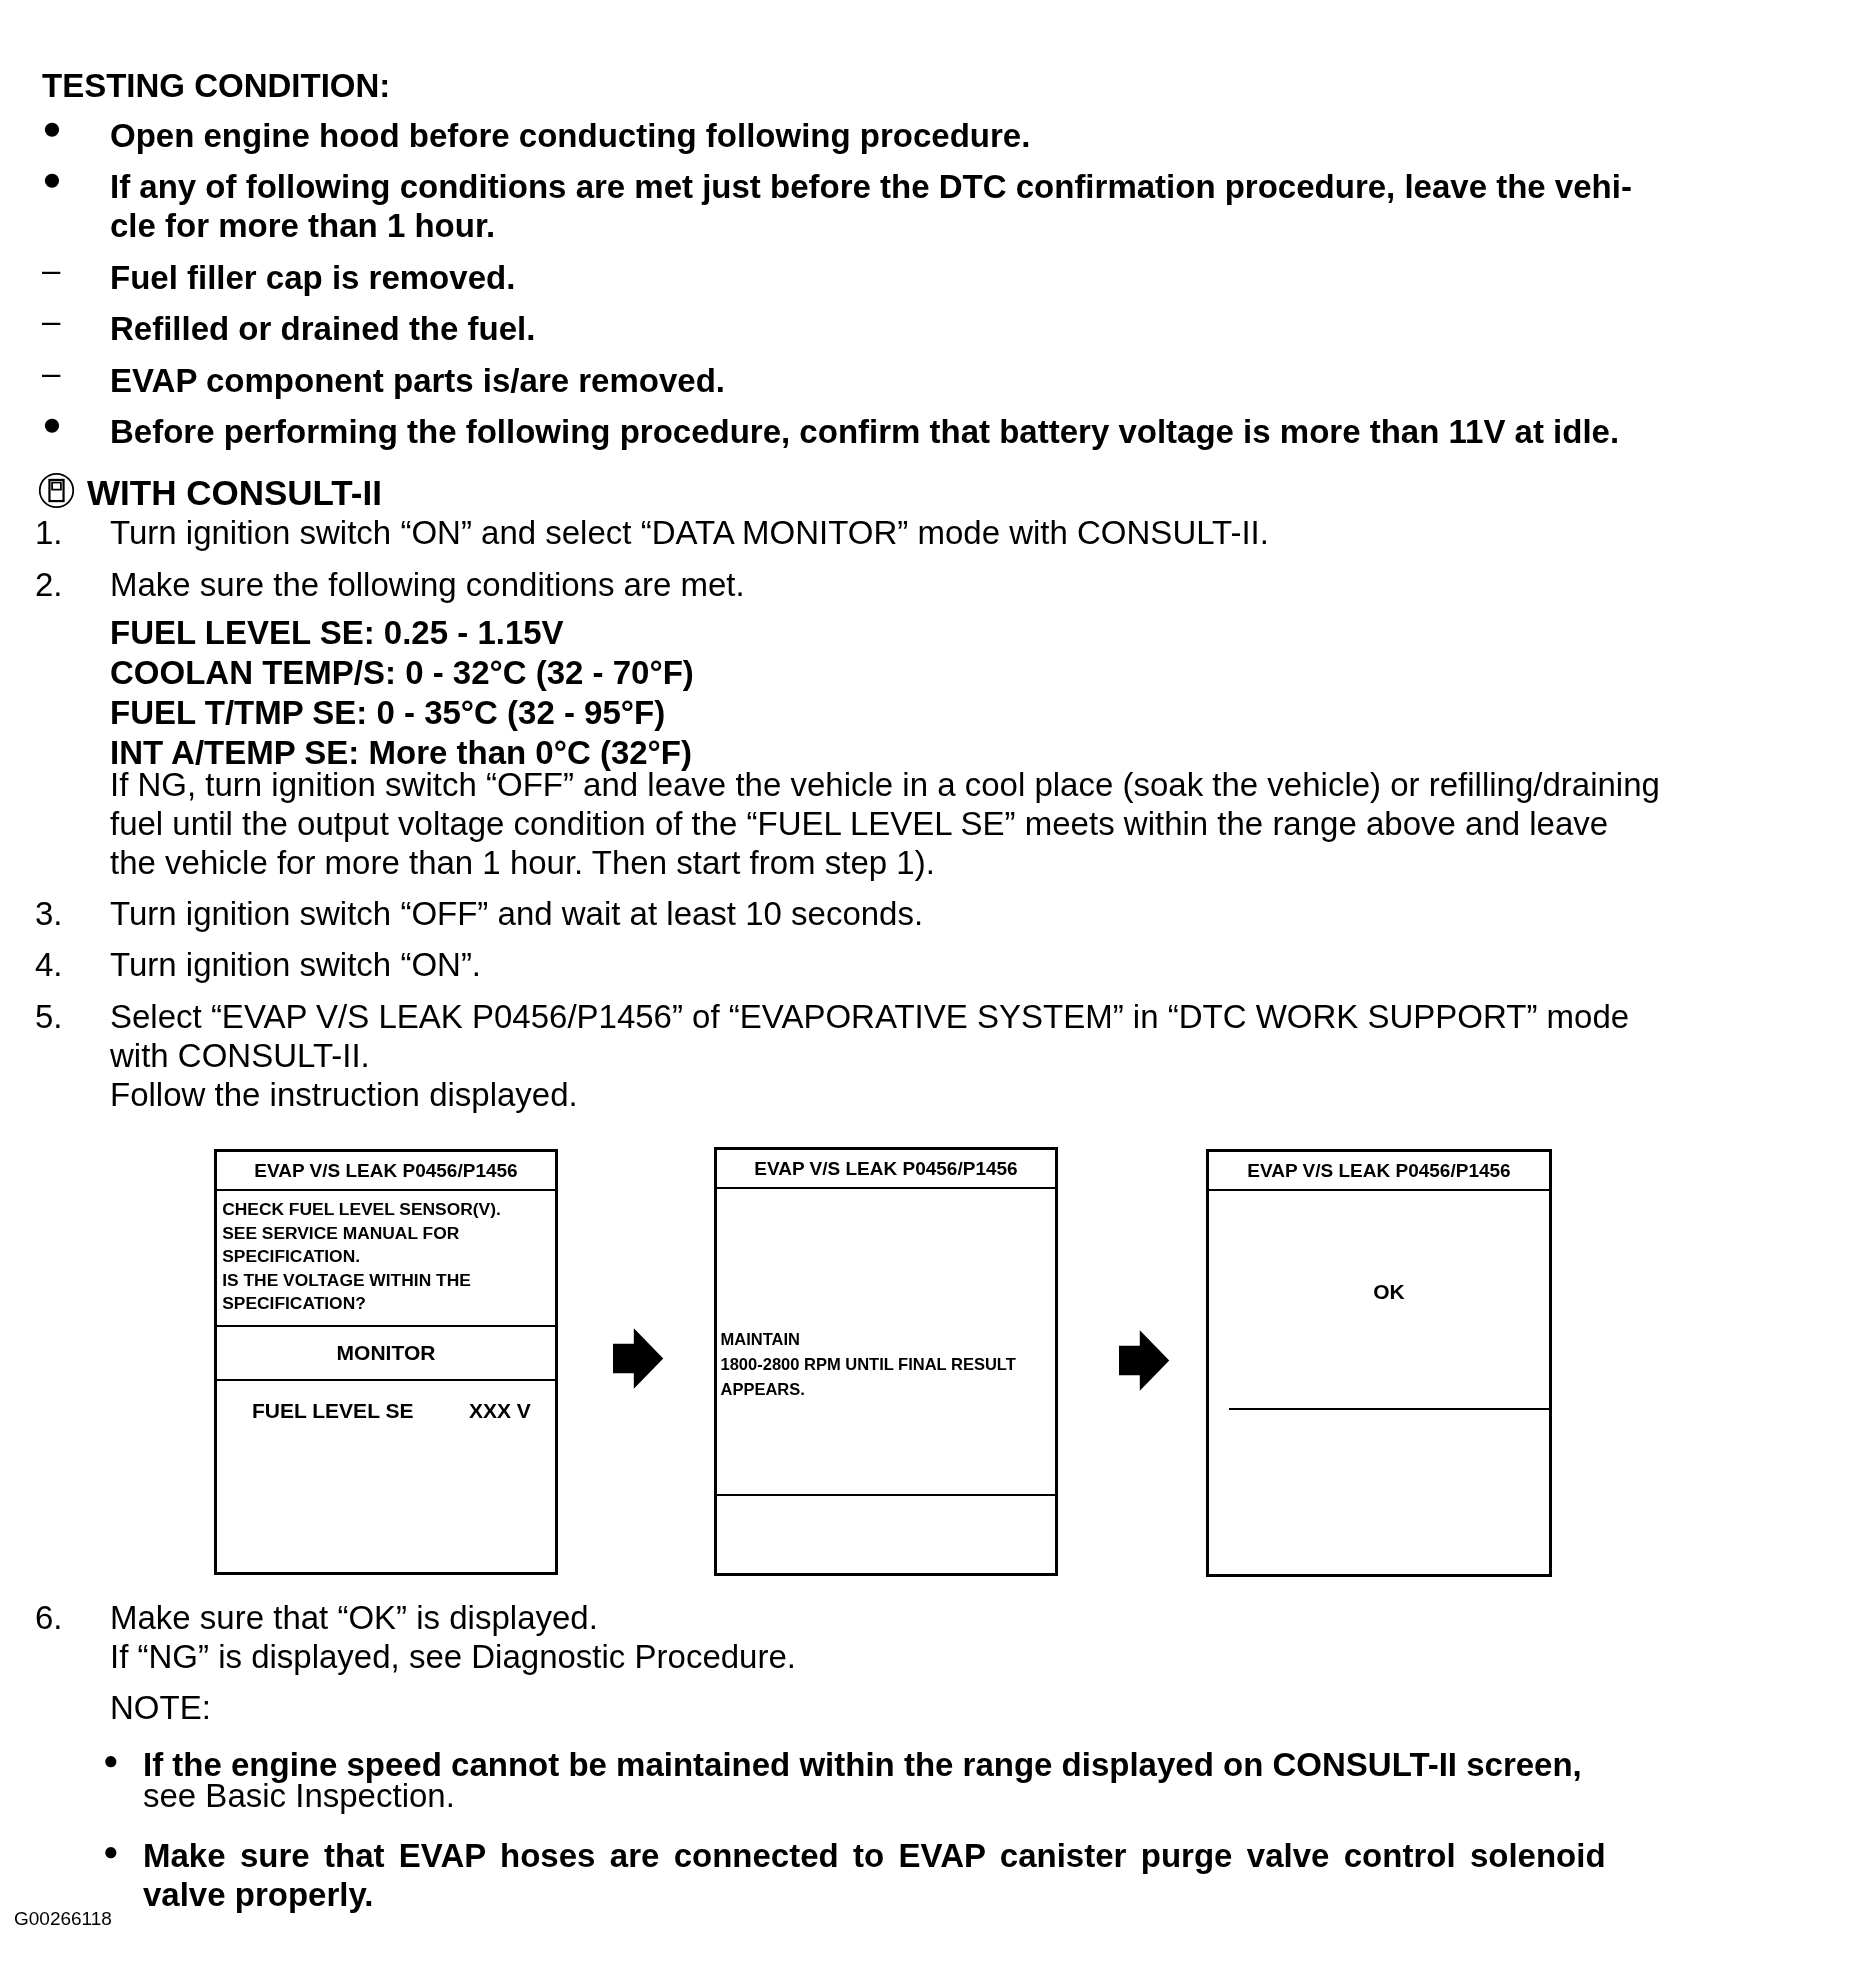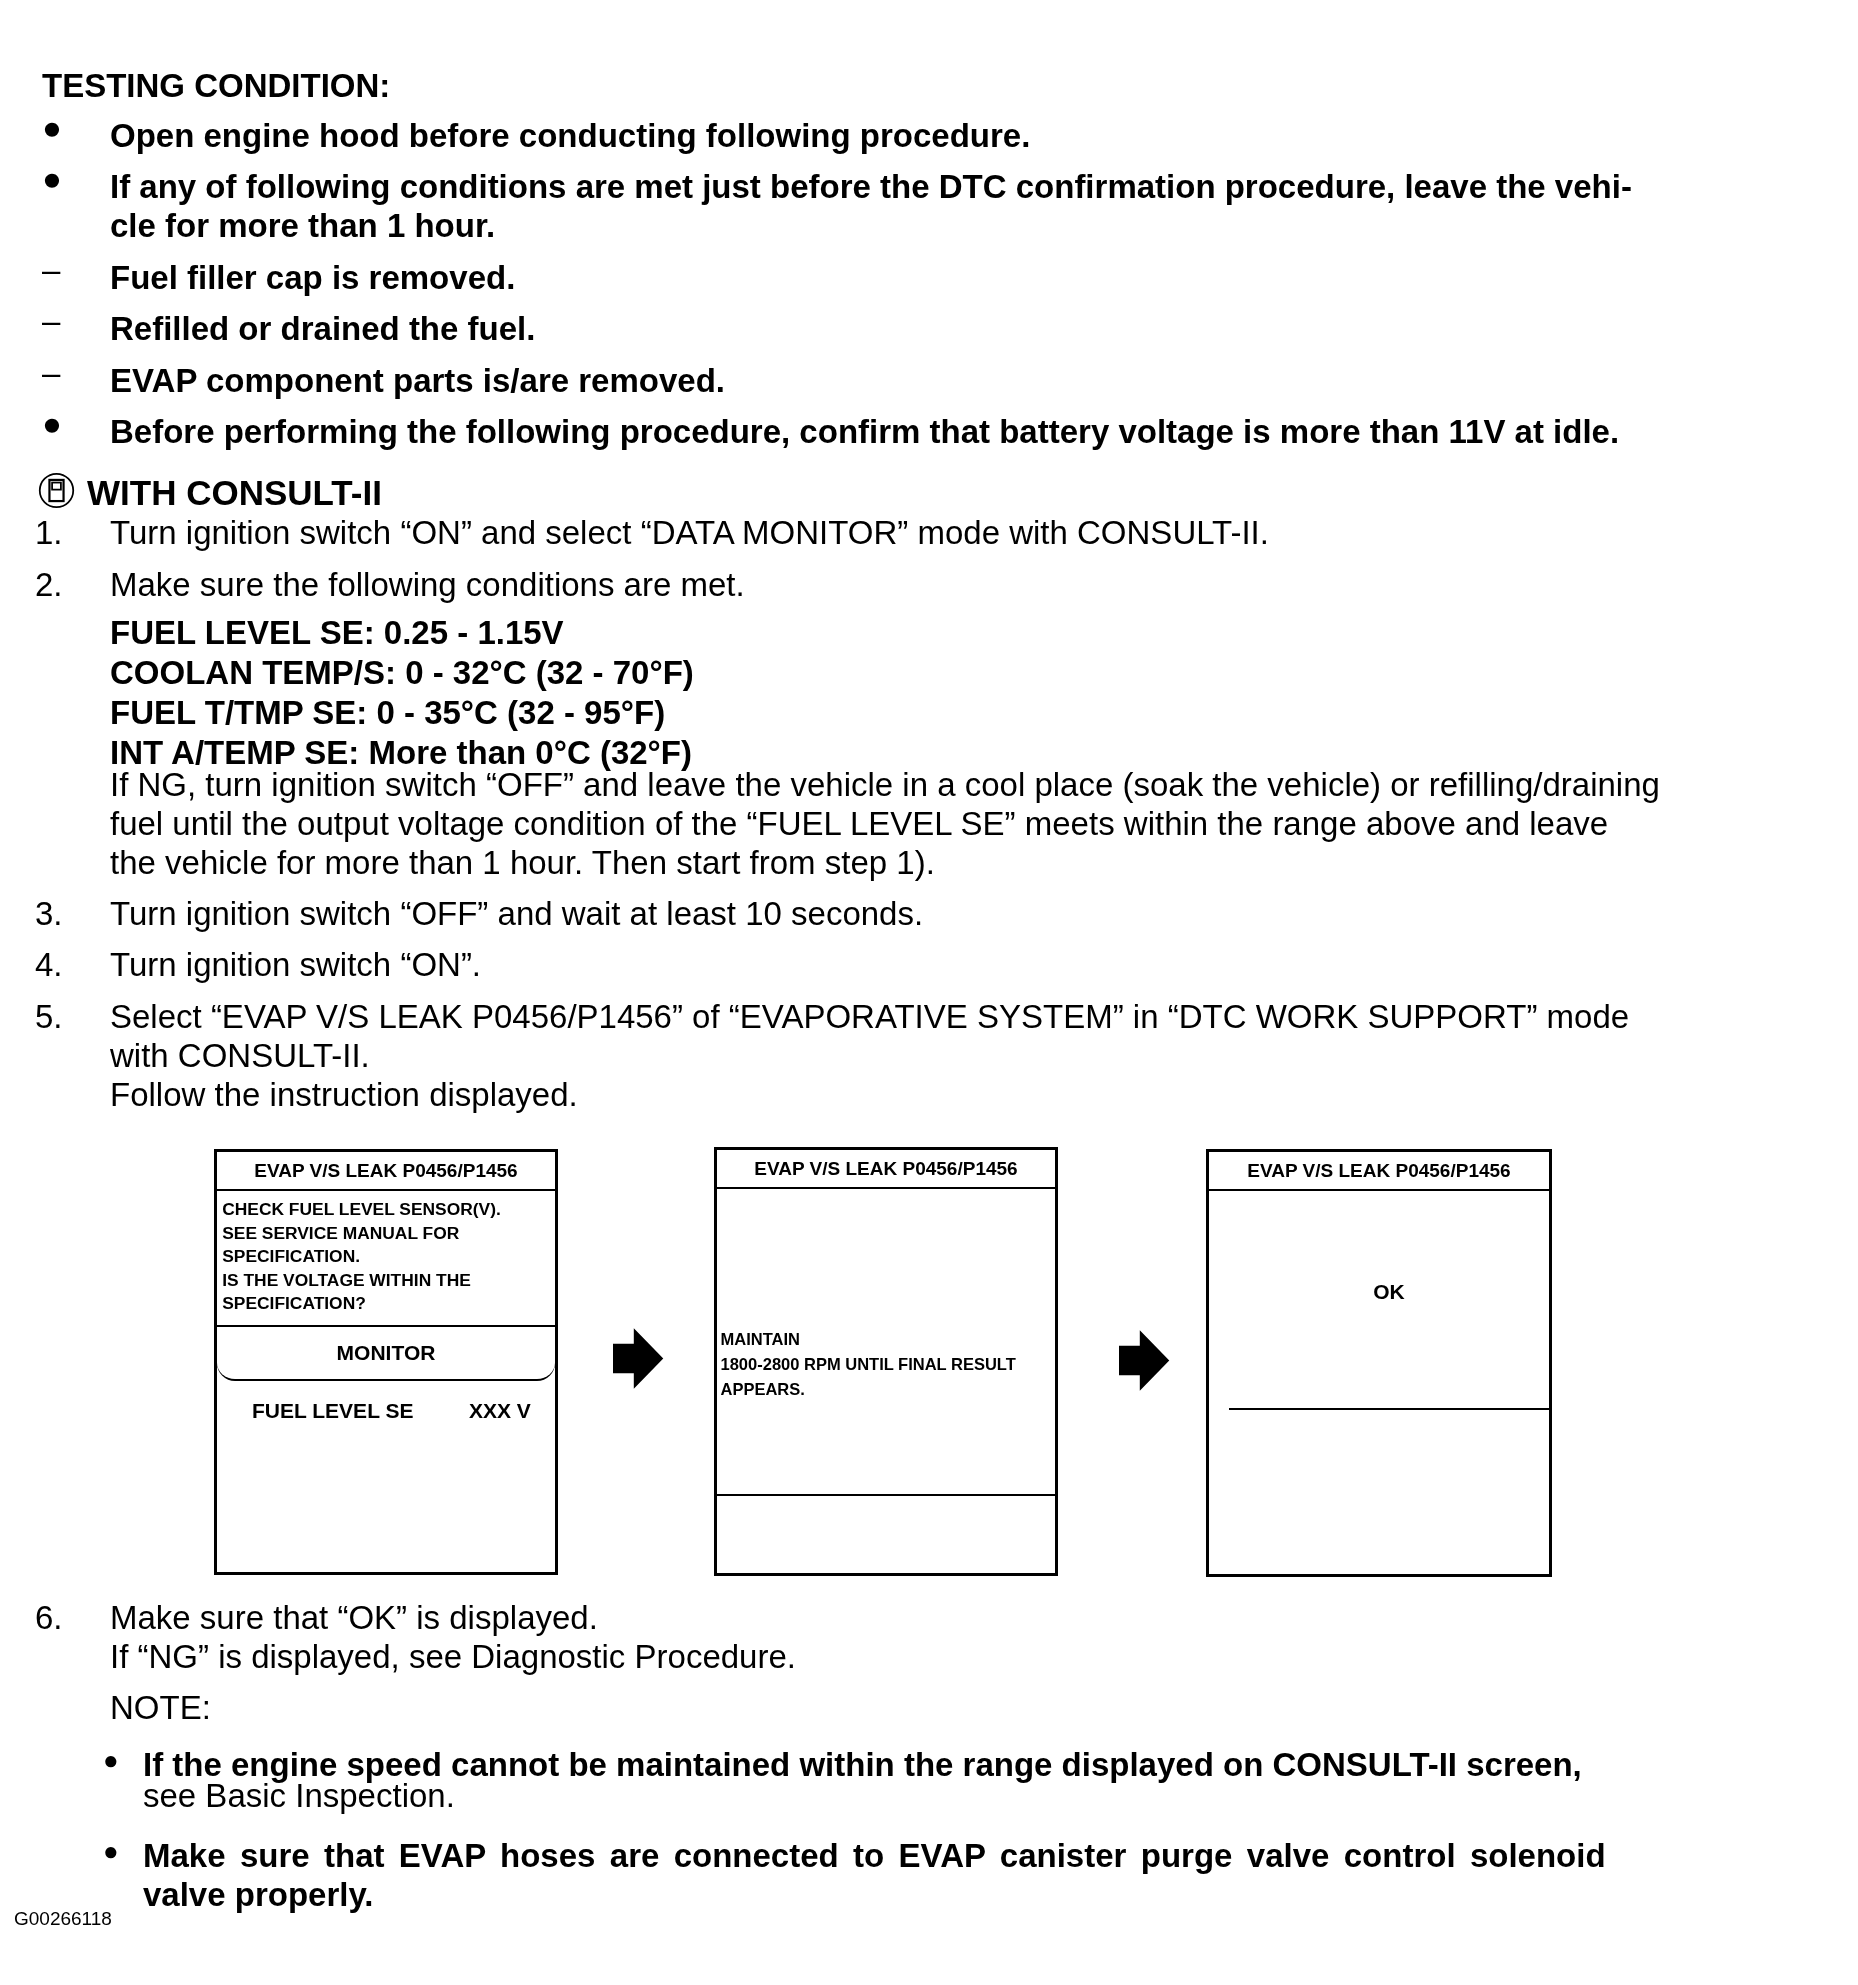--- a/index.html
+++ b/index.html
@@ -87,21 +87,21 @@
 
 <div class="abs screen" style="left:214px; top:1149px; width:344px; height:426px;">
   <div class="scr-title">EVAP V/S LEAK P0456/P1456</div>
   <div style="padding:7px 5.2px 5.2px 5.2px; height:122px; border-bottom:2.6px solid #000; box-sizing:content-box;">
     <div class="scr-small">CHECK FUEL LEVEL SENSOR(V).</div>
     <div class="scr-small">SEE SERVICE MANUAL FOR</div>
     <div class="scr-small">SPECIFICATION.</div>
     <div class="scr-small">IS THE VOLTAGE WITHIN THE</div>
     <div class="scr-small">SPECIFICATION?</div>
   </div>
-  <div style="height:52px; line-height:52px; text-align:center; font-weight:bold; font-size:21px; border-bottom:2.6px solid #000;border-radius:18px;">MONITOR</div>
+  <div style="height:52px; line-height:52px; text-align:center; font-weight:bold; font-size:21px; border-bottom:2.6px solid #000;">MONITOR</div>
   <div style="position:relative; height:70px;">
     <span class="abs" style="left:35px; top:17.4px; font-weight:bold; font-size:21px;">FUEL LEVEL SE</span>
     <span class="abs" style="left:252px; top:17.4px; font-weight:bold; font-size:21px;">XXX V</span>
   </div>
 </div>
 
 <svg class="abs arrow" style="left:613px; top:1328px;" viewBox="0 0 60 70">
   <polygon points="0,18 24,18 24,0 58,35 24,70 24,52 0,52" fill="#000"></polygon>
 </svg>
 

